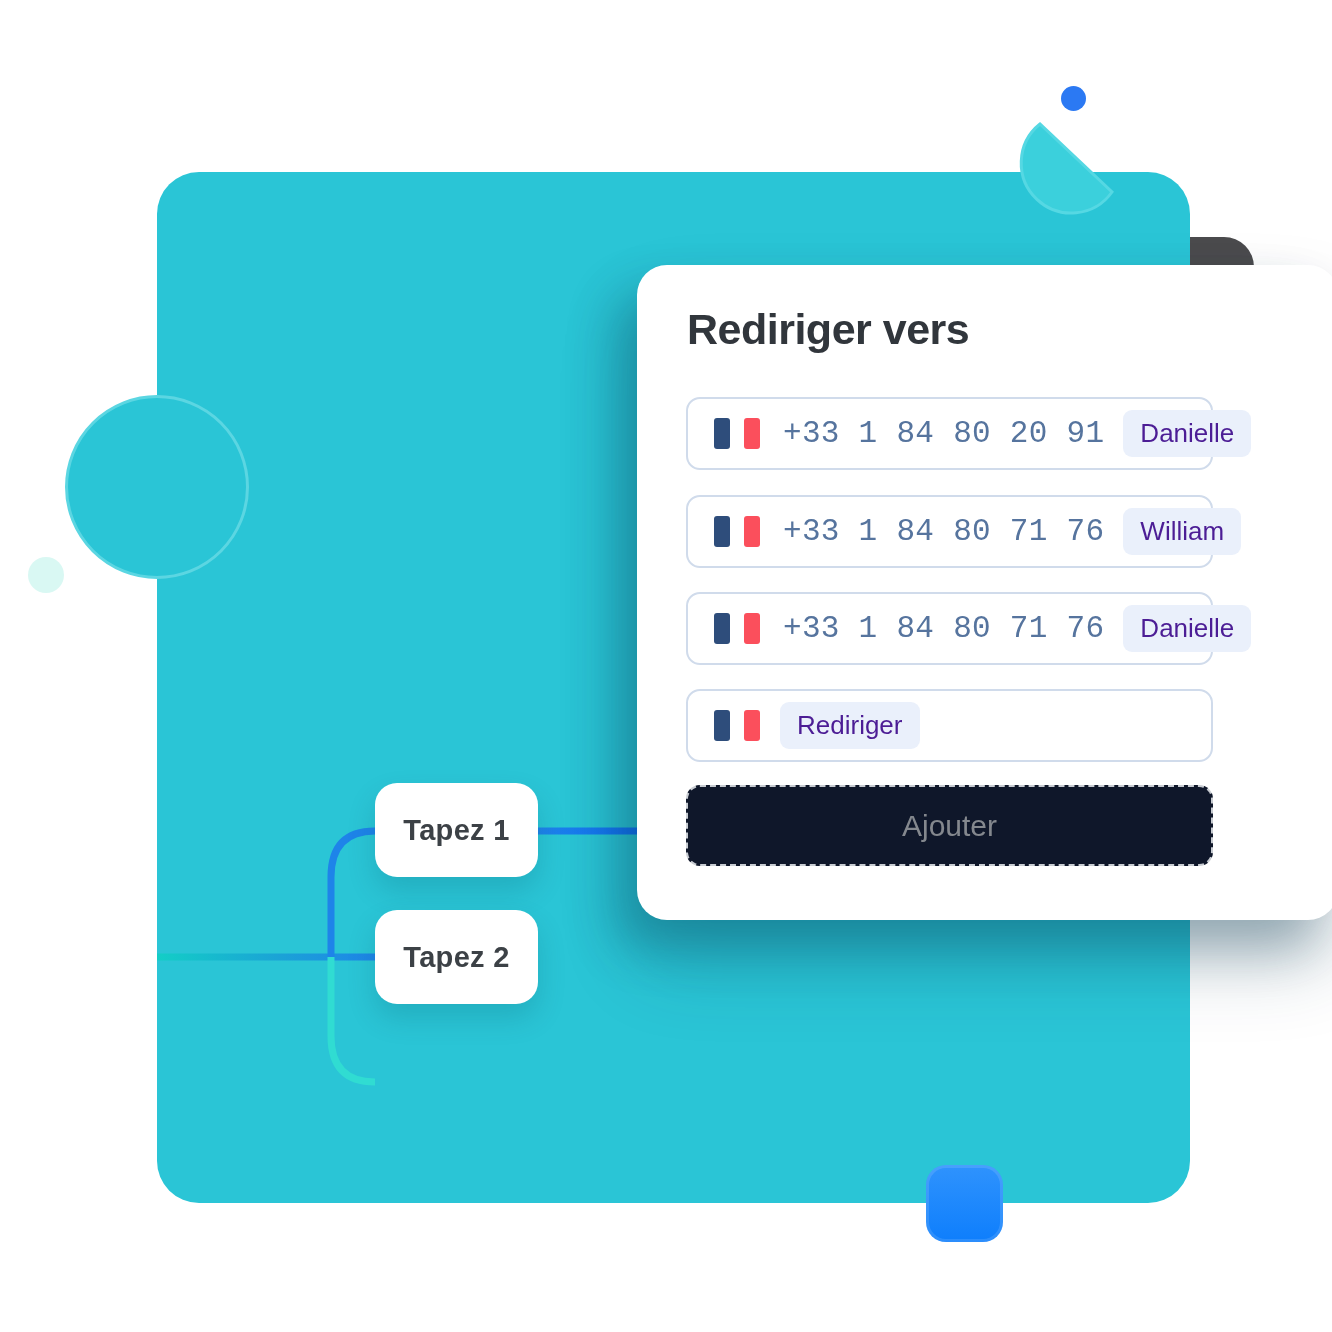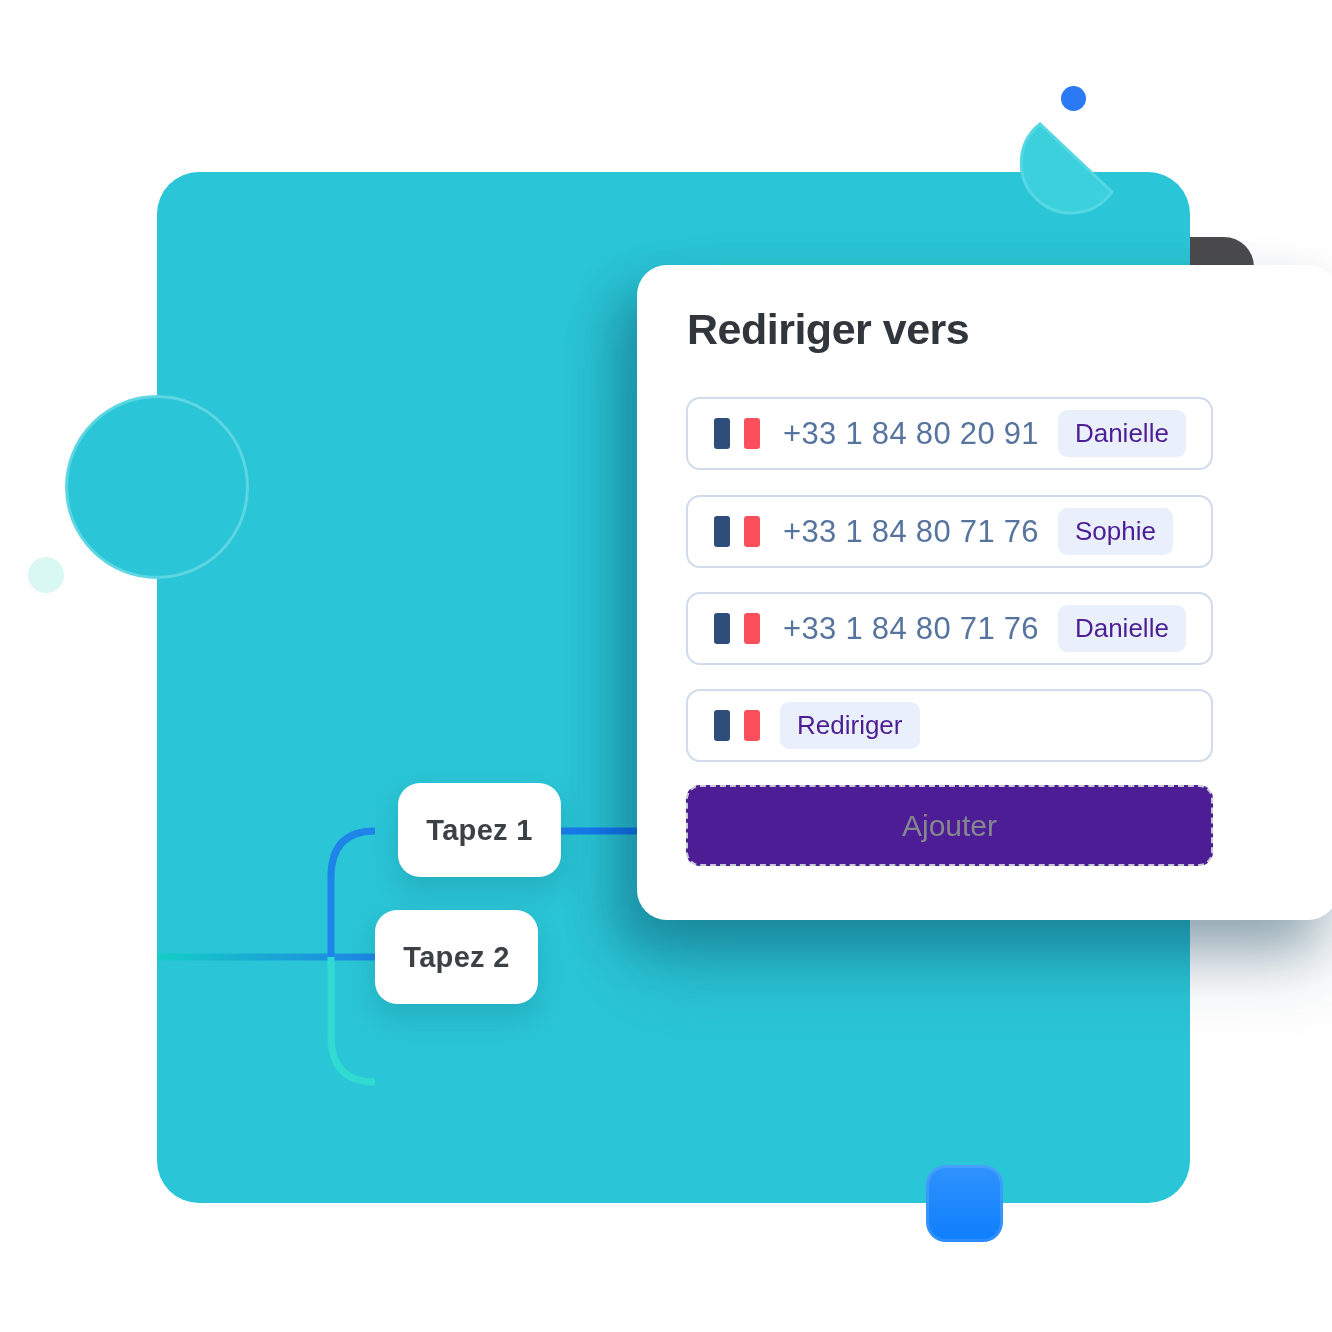--- a/index.html
+++ b/index.html
@@ -24,43 +24,43 @@
                 box-shadow:inset 0 0 0 3px rgba(255,255,255,0.12); }
 
   
   .lines-svg { position:absolute; left:0; top:0; width:1332px; height:1332px; pointer-events:none; }
 
   
   .node { position:absolute; left:375px; width:163px; height:94px; background:#ffffff;
           border-radius:22px; display:flex; align-items:center; justify-content:center;
           box-shadow:0 14px 28px rgba(8,70,90,0.18); }
   .node span { font-size:29px; font-weight:600; color:#3c4146; letter-spacing:0.3px; }
-  .node-1 { top:783px;margin-left:23px; }
+  .node-1 { top:783px; }
   .node-2 { top:910px; }
   .node-3 { top:1035px; }
 
   
   .card { position:absolute; left:637px; top:265px; width:701px; height:655px;
           background:#ffffff; border-radius:30px;
           box-shadow:-22px 28px 48px rgba(8,55,80,0.30), 0 45px 80px rgba(8,55,80,0.20); }
   .card-title { position:absolute; left:50px; top:40px; font-size:43px; font-weight:700;
                 color:#31363c; letter-spacing:-0.5px; }
   .row { position:absolute; left:49px; width:527px; height:73px; background:#ffffff;
          border:2px solid #d0dbeb; border-radius:14px; display:flex; align-items:center;
          padding-left:26px; }
   .row-1 { top:132px; } .row-2 { top:230px; } .row-3 { top:327px; } .row-4 { top:424px; }
   .flag { display:flex; gap:14px; width:47px; flex:0 0 auto; }
   .flag i { display:block; width:16px; height:31px; border-radius:3px; }
   .flag .b { background:#2e4d7b; } .flag .r { background:#fb4f5c; }
   .phone { margin-left:22px; font-size:31px; font-weight:500; color:#56749e;
-           letter-spacing:0.3px; white-space:nowrap; }
+           letter-spacing:0.3px; white-space:nowrap;font-family:Liberation Mono, monospace; }
   .chip { margin-left:19px; background:#eaf0fb; color:#4c1d95; font-size:26px;
           padding:8px 17px; border-radius:9px; white-space:nowrap; }
   .add-btn { position:absolute; left:49px; top:520px; width:527px; height:81px;
-             background:#4c1d95; border:2px dashed #c8ccd2; border-radius:14px;
+             background:#0f172a; border:2px dashed #c8ccd2; border-radius:14px;
              display:flex; align-items:center; justify-content:center;
              font-size:30px; color:#84888e; cursor:pointer; }
 </style>
 </head>
 <body>
 
 <div class="stage">
 
   <div class="dark-corner"></div>
 
@@ -111,21 +111,21 @@
       <span class="phone">+33 1 84 80 20 91</span>
       <span class="chip">Danielle</span>
     </div>
 
     <div class="row row-2">
       <span class="flag">
           <i class="b"></i>
           <i class="r"></i>
         </span>
       <span class="phone">+33 1 84 80 71 76</span>
-      <span class="chip">Sophie</span>
+      <span class="chip">William</span>
     </div>
 
     <div class="row row-3">
       <span class="flag">
           <i class="b"></i>
           <i class="r"></i>
         </span>
       <span class="phone">+33 1 84 80 71 76</span>
       <span class="chip">Danielle</span>
     </div>

